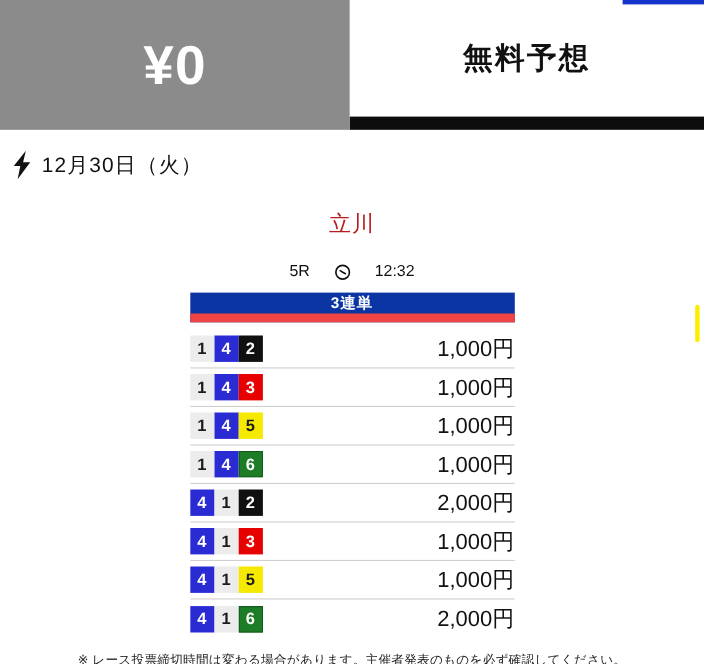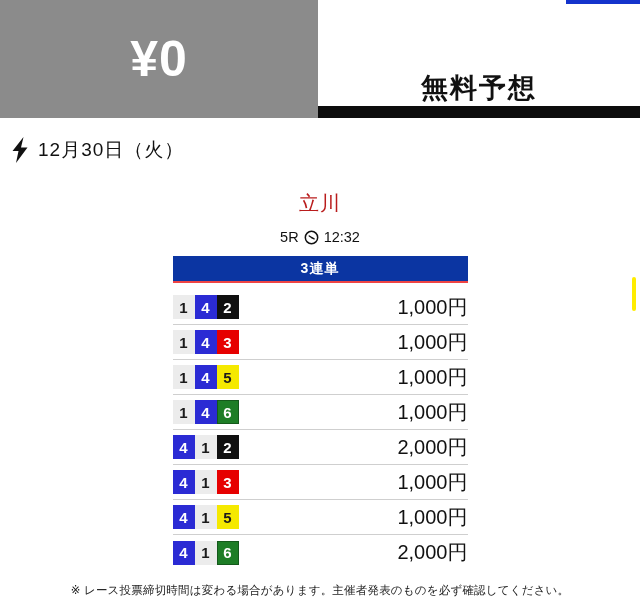--- a/index.html
+++ b/index.html
@@ -7,46 +7,46 @@
     font-family:"Liberation Sans","DejaVu Sans",sans-serif; overflow:hidden; }
   .page { position:relative; width:640px; height:604px; background:#fff; }
 
   
   .header { position:relative; display:flex; width:640px; height:118px;
     border-bottom:2px solid #ededed; }
   .tab-price { width:318px; height:118px; background:#8b8b8b; color:#fff;
     display:flex; align-items:center; justify-content:center;
     font-size:50px; font-weight:bold; letter-spacing:1px; }
   .tab-free { position:relative; width:322px; height:118px; background:#fff;
-    display:flex; align-items:flex-end; justify-content:center;
+    display:flex; align-items:center; justify-content:center;
     color:#111; font-size:27px; font-weight:bold; letter-spacing:2px;
     padding-bottom:12px; }
   .tab-free .indicator { position:absolute; left:0; right:0; bottom:0;
     height:12px; background:#0d0d0d; }
   .top-accent { position:absolute; top:0; right:0; width:74px; height:4px;
     background:#1433cc; }
 
   
   .date-row { display:flex; align-items:center; gap:9px;
     padding:17px 0 0 11px; height:46px; }
   .bolt { width:18px; height:26px; display:flex; align-items:center; }
   .date-label { font-size:19px; font-weight:normal; color:#111; letter-spacing:1px; }
 
   
   .venue { text-align:center; margin-top:26px; }
   .venue-name { font-size:20px; font-weight:normal; color:#b91c1c; letter-spacing:1px; }
-  .race-meta { margin-top:12px; font-size:14.5px; color:#111;
-    display:flex; justify-content:center; align-items:center; gap:5px; }
+  .race-meta { margin-top:22px; font-size:14.5px; color:#111;
+    display:flex; justify-content:center; align-items:center; gap:22px; }
   .clock { display:flex; align-items:center; }
 
   
   .bet-table { width:295px; margin:11px auto 0; }
   .bet-header { height:27px; background:#0b35a2; color:#fff; font-size:14px;
     font-weight:bold; display:flex; align-items:center; justify-content:center;
-    letter-spacing:1px; border-bottom:2px solid #ef4444; }
+    letter-spacing:1px; border-bottom:8px solid #ef4444; }
   .bet-rows { margin-top:7px; }
   .bet-row { height:35px; display:flex; align-items:center;
     justify-content:space-between; border-bottom:1px solid #cfcfcf; }
   .bet-row:last-child { border-bottom:none; }
   .badges { display:flex; }
   .badge { width:22px; height:24px; display:flex; align-items:center;
     justify-content:center; font-size:15px; font-weight:bold; }
   .amount { font-size:20px; color:#111; }
 
   

